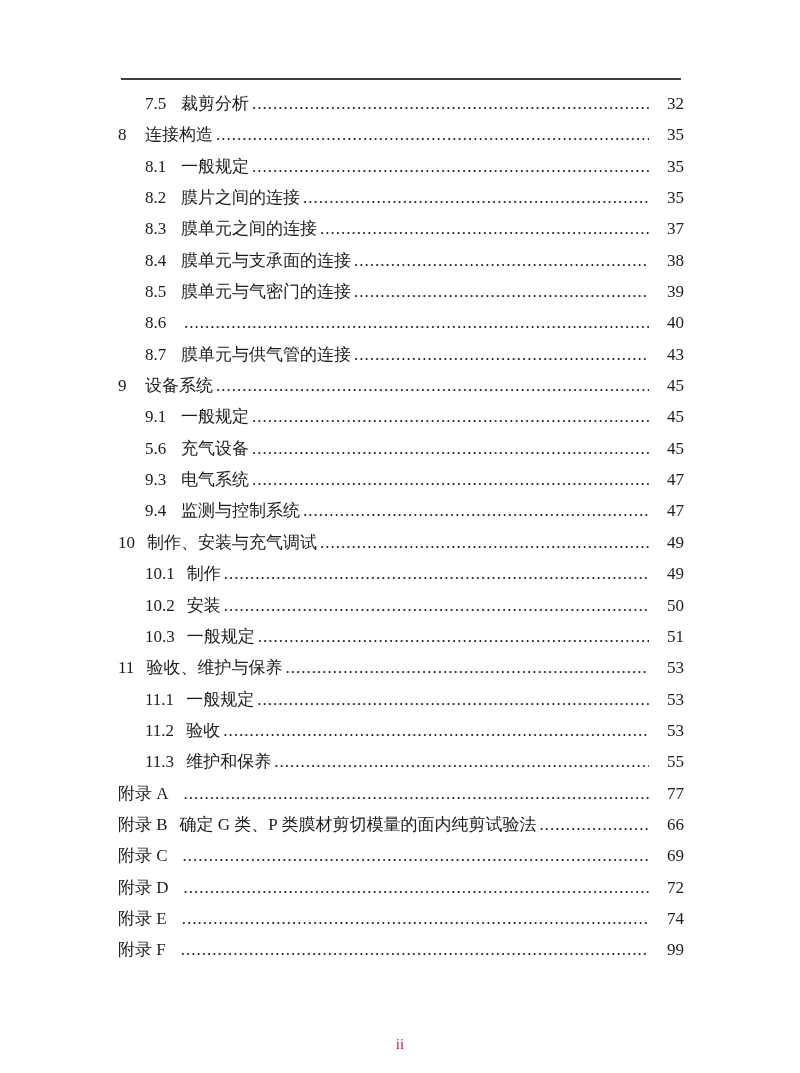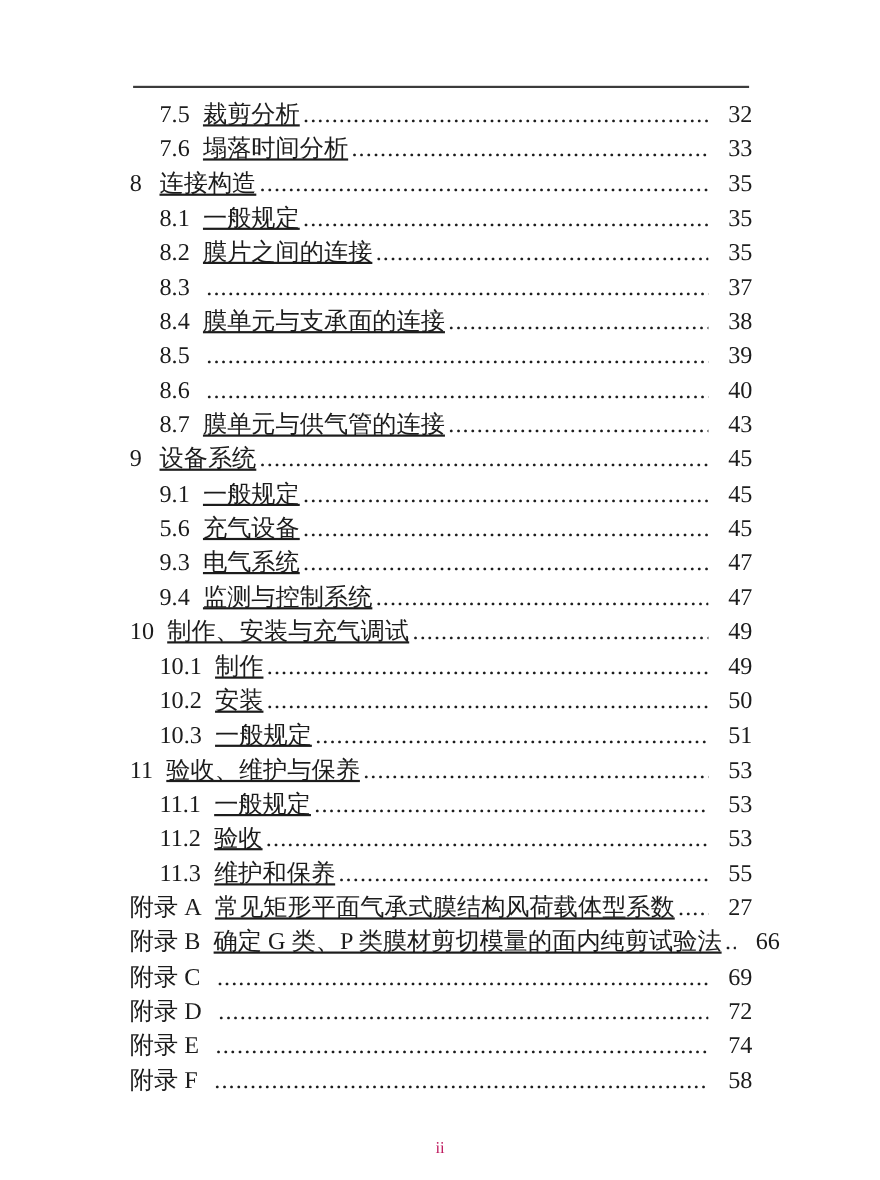--- a/index.html
+++ b/index.html
@@ -26,32 +26,32 @@
     position: absolute;
     top: 88px;
     left: 118px;
     width: 566px;
   }
   .toc-row {
     display: flex;
     align-items: baseline;
     height: 31.35px;
     line-height: 31.35px;
-    font-size: 22px;
+    font-size: 17px;
     white-space: nowrap;
   }
   .toc-row .num {
     display: inline-block;
     margin-right: 12px;
     flex: none;
   }
   .toc-row.lv1 .num { min-width: 15px; }
   .toc-row.lv2 { padding-left: 27px; }
   .toc-row.lv2 .num { min-width: 24px; }
-  .toc-row .title { flex: none; text-decoration: underline; }
+  .toc-row .title { flex: none; }
   .toc-row .leader {
     flex: 1 1 auto;
     overflow: hidden;
     margin: 0 2px 0 3px;
     min-width: 10px;
   }
   .toc-row .leader::after {
     content: "..................................................................................................................................................................................................................................................................................................";
     letter-spacing: 1px;
   }
@@ -75,57 +75,53 @@
 
 <div class="header-rule"></div>
 
 <div class="toc">
   <div class="toc-row lv2">
       <span class="num">7.5</span>
       <span class="title">裁剪分析</span>
       <span class="leader"></span>
       <span class="pg">32</span>
     </div>
-  <div class="toc-row lv2">
-      <span class="num">7.6</span>
-      <span class="title">塌落时间分析</span>
-      <span class="leader"></span>
-      <span class="pg">33</span>
-    </div>
   <div class="toc-row lv1">
       <span class="num">8</span>
       <span class="title">连接构造</span>
       <span class="leader"></span>
       <span class="pg">35</span>
     </div>
   <div class="toc-row lv2">
       <span class="num">8.1</span>
       <span class="title">一般规定</span>
       <span class="leader"></span>
       <span class="pg">35</span>
     </div>
   <div class="toc-row lv2">
       <span class="num">8.2</span>
       <span class="title">膜片之间的连接</span>
       <span class="leader"></span>
       <span class="pg">35</span>
     </div>
   <div class="toc-row lv2">
       <span class="num">8.3</span>
+      <span class="title">膜单元之间的连接</span>
       <span class="leader"></span>
       <span class="pg">37</span>
     </div>
   <div class="toc-row lv2">
       <span class="num">8.4</span>
       <span class="title">膜单元与支承面的连接</span>
       <span class="leader"></span>
       <span class="pg">38</span>
     </div>
   <div class="toc-row lv2">
       <span class="num">8.5</span>
+      <span class="title">膜单元与气密门的连接</span>
       <span class="leader"></span>
       <span class="pg">39</span>
     </div>
   <div class="toc-row lv2">
       <span class="num">8.6</span>
       <span class="leader"></span>
       <span class="pg">40</span>
     </div>
   <div class="toc-row lv2">
       <span class="num">8.7</span>
@@ -206,23 +202,22 @@
       <span class="pg">53</span>
     </div>
   <div class="toc-row lv2">
       <span class="num">11.3</span>
       <span class="title">维护和保养</span>
       <span class="leader"></span>
       <span class="pg">55</span>
     </div>
   <div class="toc-row lv1">
       <span class="num">附录 A</span>
-      <span class="title">常见矩形平面气承式膜结构风荷载体型系数</span>
-      <span class="leader"></span>
-      <span class="pg">27</span>
+      <span class="leader"></span>
+      <span class="pg">77</span>
     </div>
   <div class="toc-row lv1">
       <span class="num">附录 B</span>
       <span class="title">确定 G 类、P 类膜材剪切模量的面内纯剪试验法</span>
       <span class="leader"></span>
       <span class="pg">66</span>
     </div>
   <div class="toc-row lv1">
       <span class="num">附录 C</span>
       <span class="leader"></span>
@@ -237,17 +232,17 @@
   <div class="toc-row lv1">
       <span class="num">附录 E</span>
       <span class="title"></span>
       <span class="leader"></span>
       <span class="pg">74</span>
     </div>
   <div class="toc-row lv1">
       <span class="num">附录 F</span>
       <span class="title"></span>
       <span class="leader"></span>
-      <span class="pg">58</span>
+      <span class="pg">99</span>
     </div>
 </div>
 
 <div class="page-footer">ii</div>
 
 </body></html>

